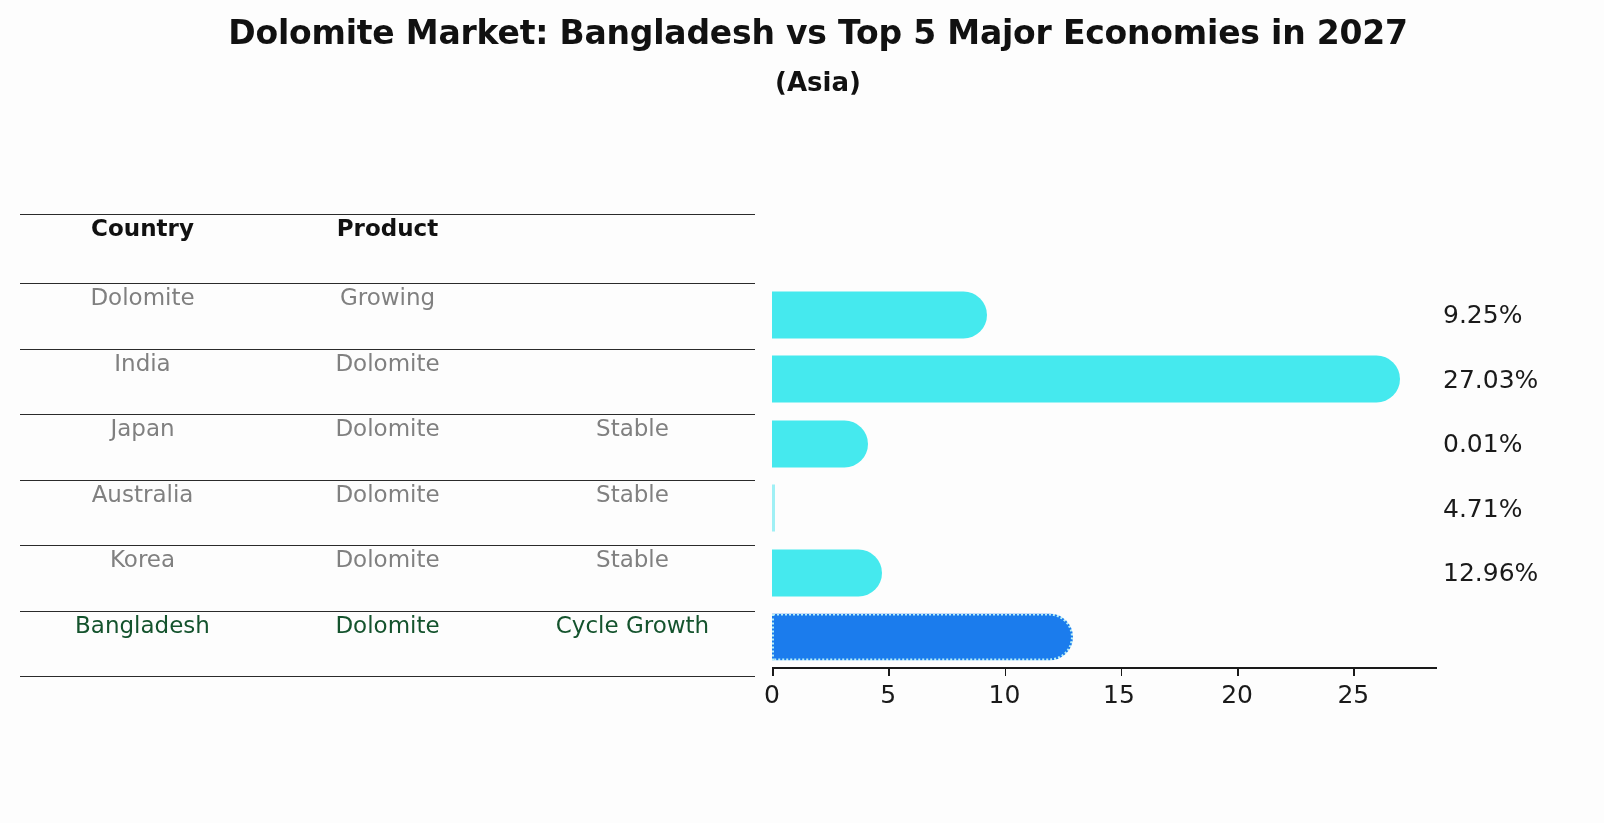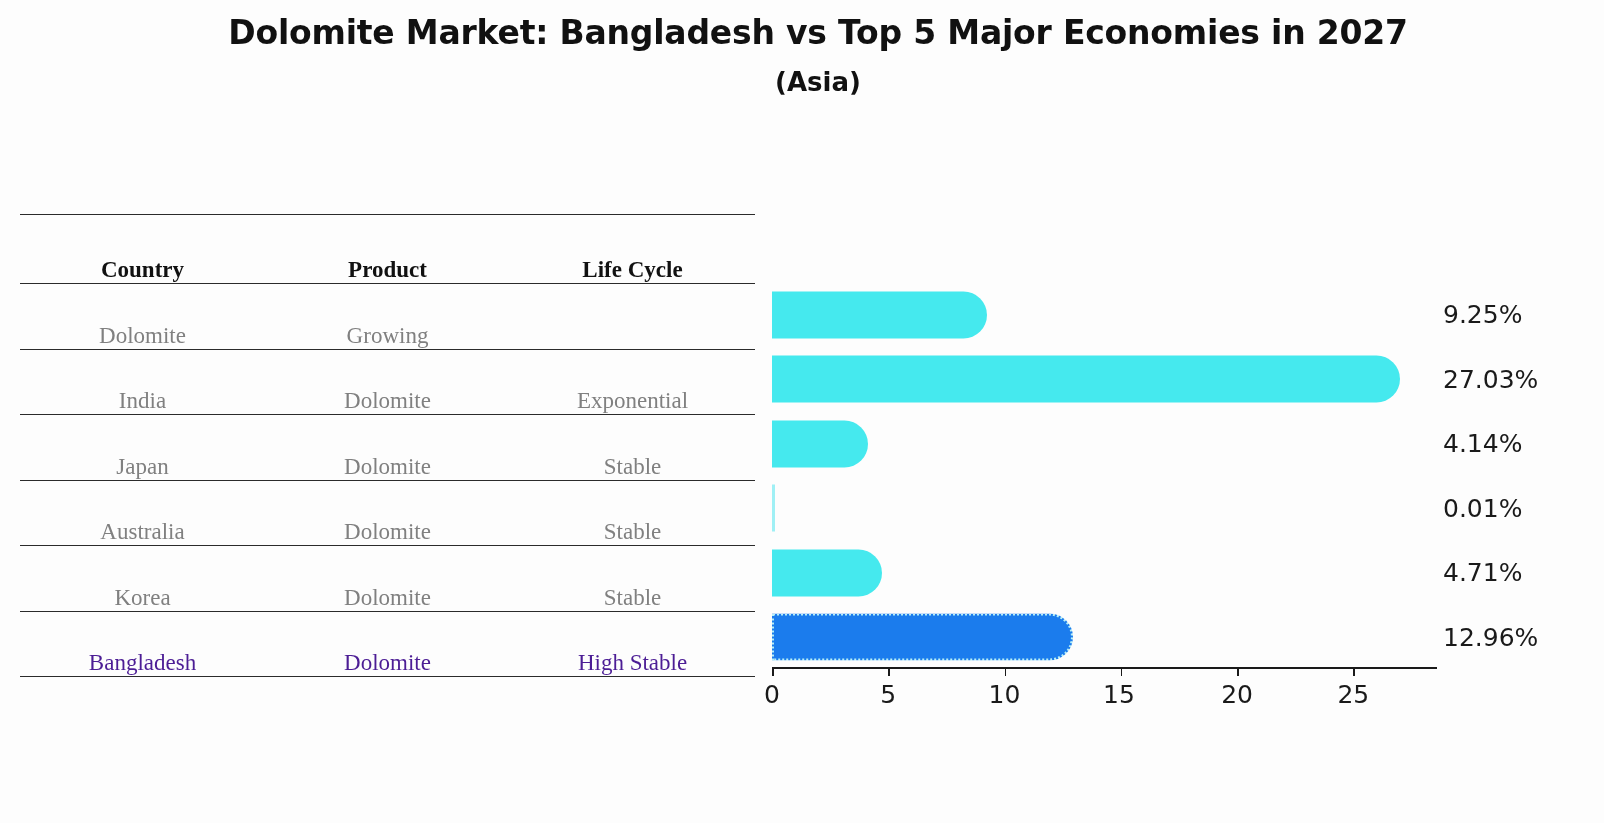--- a/index.html
+++ b/index.html
@@ -46,41 +46,40 @@
     top: 214px;
     width: 735px;
   }
   .t-rule {
     height: 0;
     border-top: 1.6px solid #2b2b2b;
     width: 100%;
   }
   .t-row {
     display: flex;
-    align-items: flex-end;
+    align-items: flex-start;
     height: 64.5px;
     width: 100%;
-    font-family: Liberation Serif, serif;
   }
   .t-row.header { height: 68px; }
   .t-cell {
     text-align: center;
     font-size: 23px;
     color: #808080;
     font-weight: normal;
     white-space: nowrap;
     overflow: hidden;
   }
   .t-row.header .t-cell {
     color: #111111;
     font-weight: bold;
     font-size: 23px;
   }
   .t-row.highlight .t-cell {
-    color: #4c1d95;
+    color: #14532d;
   }
   .c-country { width: 245px; }
   .c-product { width: 245px; }
   .c-life    { width: 245px; }
 
   
   #chart-panel {
     position: absolute;
     left: 772px;
     top: 214px;
@@ -168,35 +167,33 @@
   <div id="chart-title">Dolomite Market: Bangladesh vs Top 5 Major Economies in 2027</div>
   <div id="chart-subtitle">(Asia)</div>
 </div>
 
 <div id="table-panel">
   <div class="t-rule"></div>
 
   <div class="t-row header">
     <div class="t-cell c-country">Country</div>
     <div class="t-cell c-product">Product</div>
-    <div class="t-cell c-life">Life Cycle</div>
   </div>
 
   <div class="t-rule"></div>
 
   <div class="t-row">
     <div class="t-cell c-product">Dolomite</div>
     <div class="t-cell c-life">Growing</div>
   </div>
   <div class="t-rule"></div>
 
   <div class="t-row">
     <div class="t-cell c-country">India</div>
     <div class="t-cell c-product">Dolomite</div>
-    <div class="t-cell c-life">Exponential</div>
   </div>
   <div class="t-rule"></div>
 
   <div class="t-row">
     <div class="t-cell c-country">Japan</div>
     <div class="t-cell c-product">Dolomite</div>
     <div class="t-cell c-life">Stable</div>
   </div>
   <div class="t-rule"></div>
 
@@ -210,21 +207,21 @@
   <div class="t-row">
     <div class="t-cell c-country">Korea</div>
     <div class="t-cell c-product">Dolomite</div>
     <div class="t-cell c-life">Stable</div>
   </div>
   <div class="t-rule"></div>
 
   <div class="t-row highlight">
     <div class="t-cell c-country">Bangladesh</div>
     <div class="t-cell c-product">Dolomite</div>
-    <div class="t-cell c-life">High Stable</div>
+    <div class="t-cell c-life">Cycle Growth</div>
   </div>
   <div class="t-rule"></div>
 </div>
 
 <div id="chart-panel">
   <div id="plot-area">
     <div class="bar-row first">
       <div class="bar" style="width: 215.079px; background: rgb(69, 233, 238);"></div>
     </div>
     <div class="bar-row">
@@ -255,17 +252,16 @@
       <div class="tick" style="left: 465.035px;"></div>
       <div class="tick-label" style="left: 465.035px;">20</div>
       <div class="tick" style="left: 581.294px;"></div>
       <div class="tick-label" style="left: 581.294px;">25</div>
     </div>
 </div>
 
 <div id="value-labels">
   <div class="vlabel-slot first">9.25%</div>
   <div class="vlabel-slot">27.03%</div>
-  <div class="vlabel-slot">4.14%</div>
   <div class="vlabel-slot">0.01%</div>
   <div class="vlabel-slot">4.71%</div>
   <div class="vlabel-slot">12.96%</div>
 </div>
 
 </body></html>

